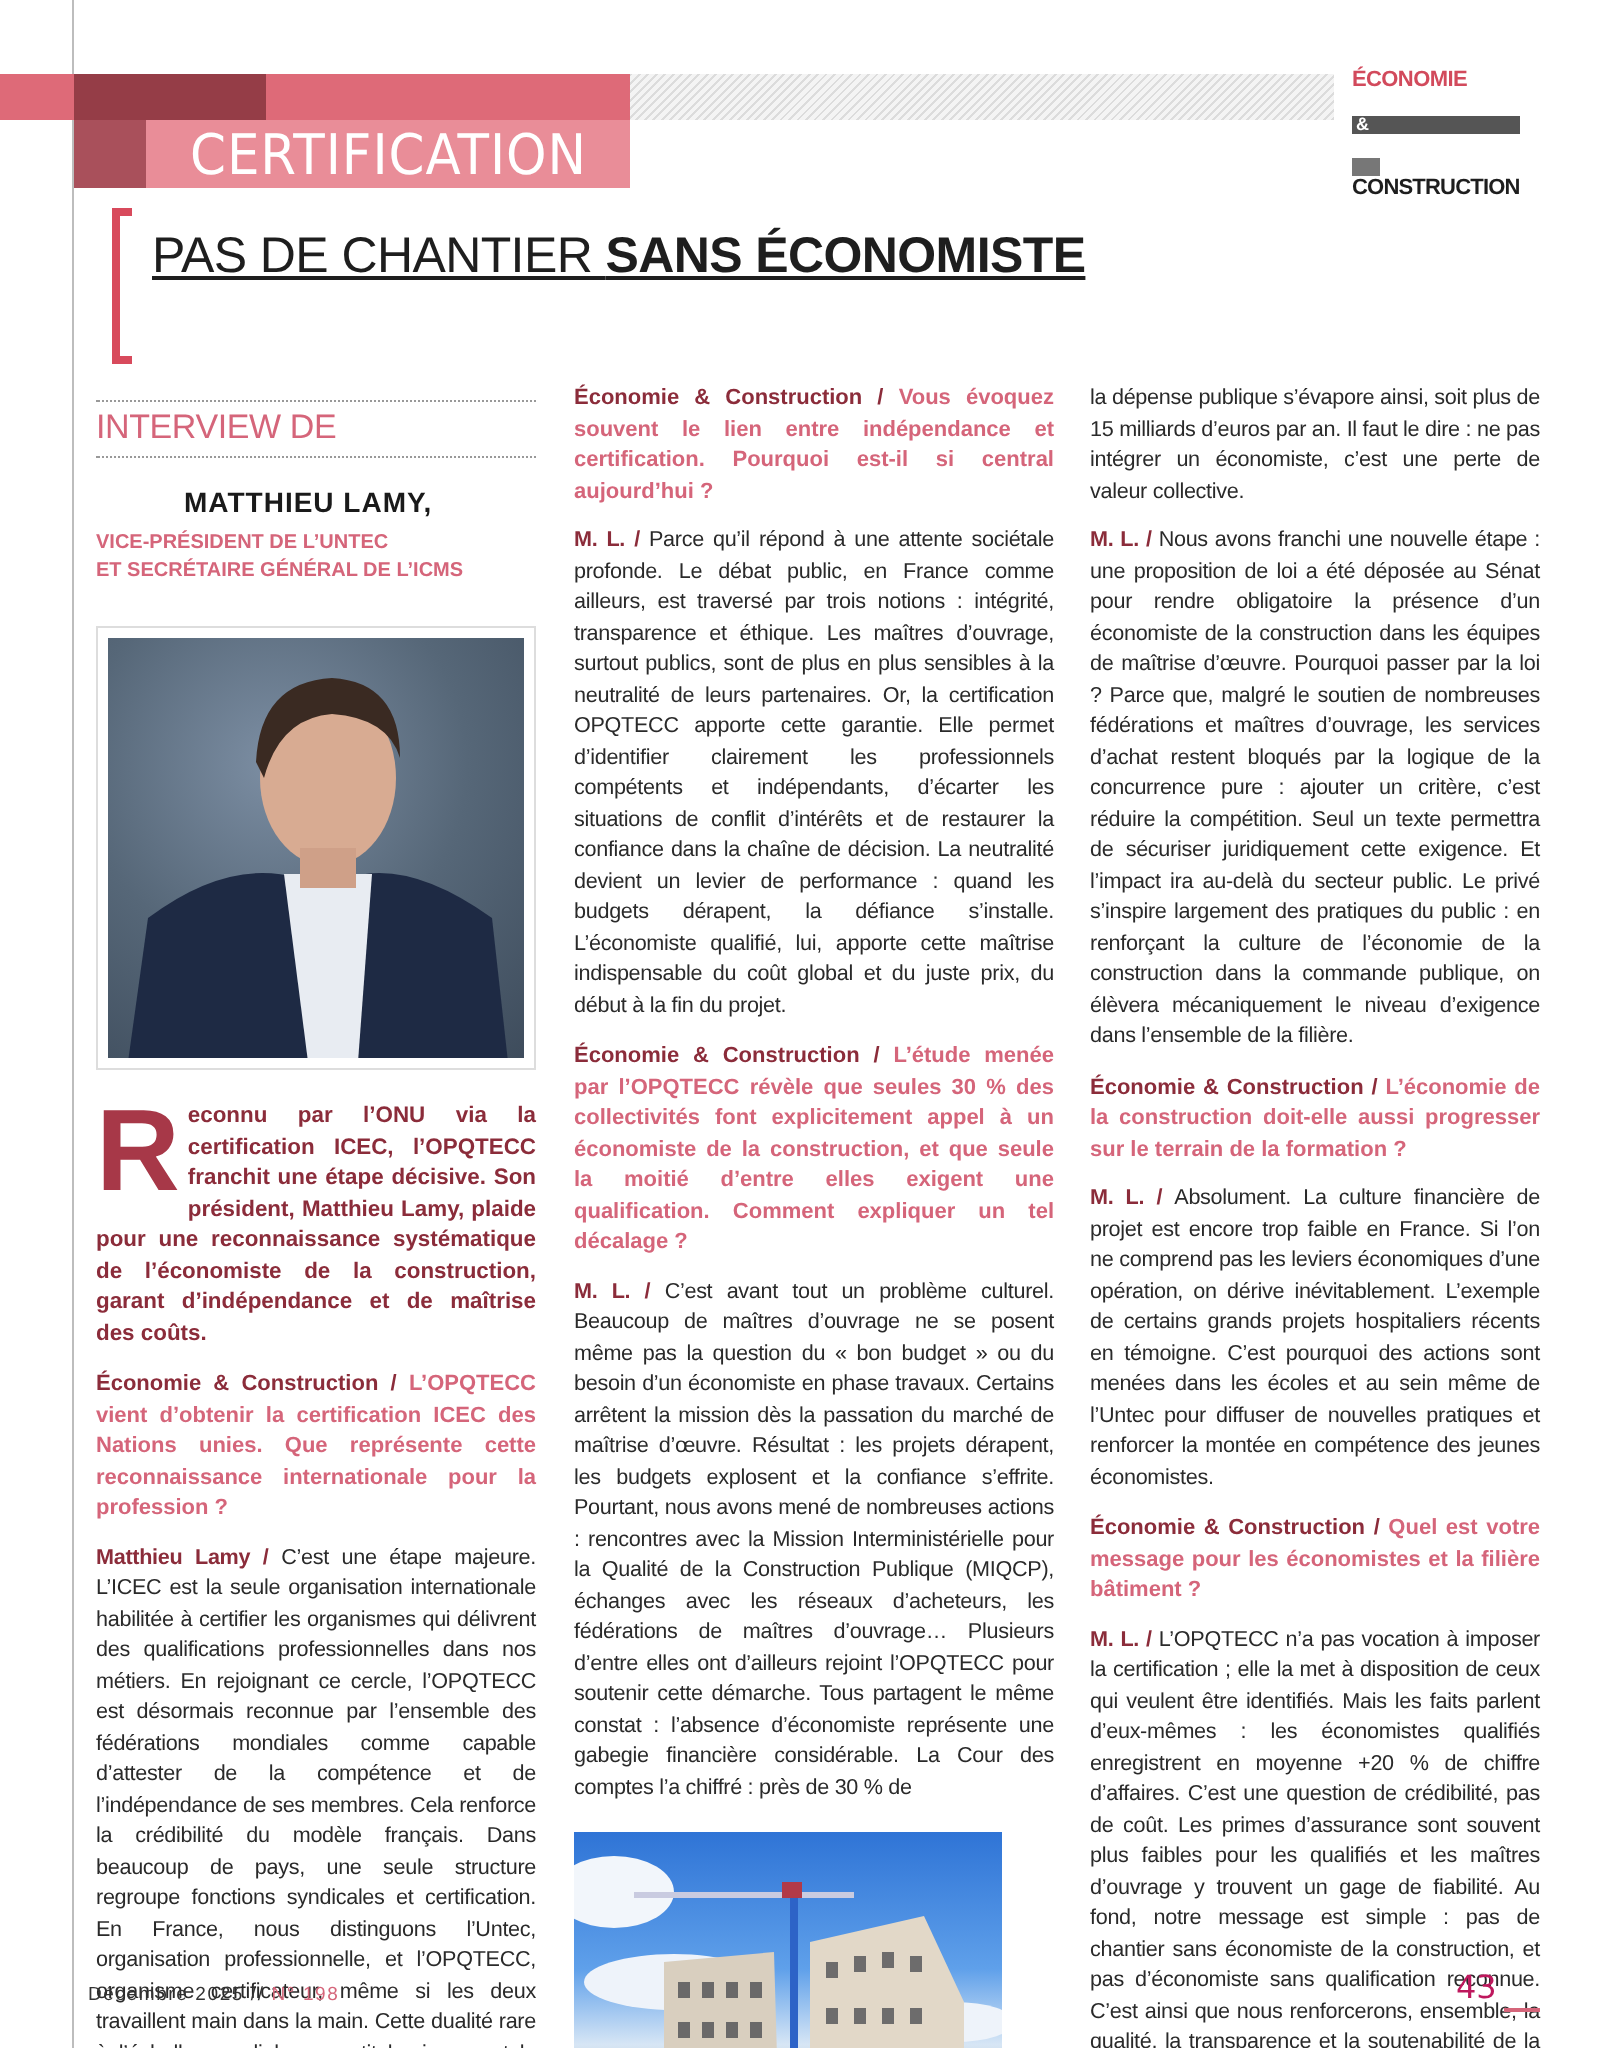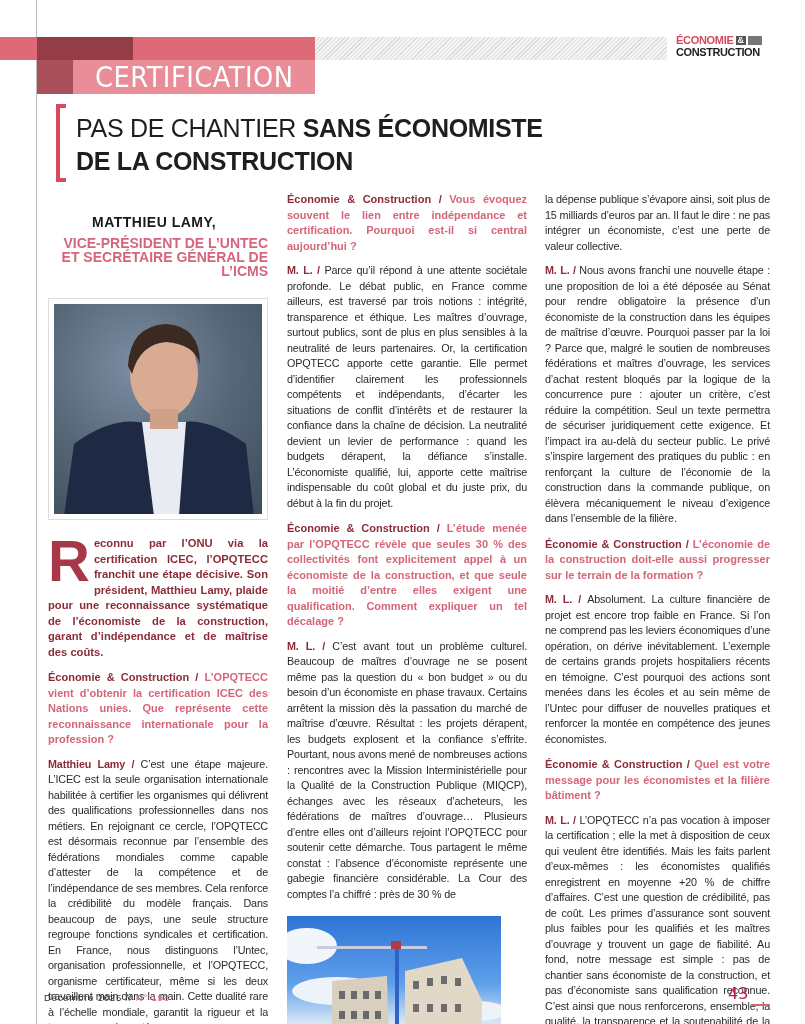--- a/index.html
+++ b/index.html
@@ -13,38 +13,38 @@
   .band-dark { position: absolute; left: 37px; top: 37px; width: 96px; height: 23px; background: #953d47; }
   .band-mid { position: absolute; left: 133px; top: 37px; width: 182px; height: 23px; background: #de6a78; }
   .band-hatch { position: absolute; left: 315px; top: 37px; width: 352px; height: 23px;
     background: repeating-linear-gradient(135deg, #dcdcdc 0 1px, #f4f4f4 1px 3px); }
   .cert-dark { position: absolute; left: 37px; top: 60px; width: 36px; height: 34px; background: #a9505b; }
   .cert-bar { position: absolute; left: 73px; top: 60px; width: 242px; height: 34px; background: #e98d98;
     display: flex; align-items: flex-end; padding-left: 22px; }
   .cert-bar span { color: #fff; font-size: 28px; letter-spacing: 0.5px; font-family: "DejaVu Sans", sans-serif; font-weight: normal; transform: scaleX(0.92); transform-origin: left center; display: inline-block; }
 
   .logo { position: absolute; left: 676px; top: 35px; line-height: 1; }
-  .logo .l1 { font-size: 11px; color: #d24a5c; font-weight: bold; letter-spacing: -0.3px; font-family: "Liberation Sans Narrow", "Liberation Sans", sans-serif; display: flex; align-items: center; gap: 2px; }
+  .logo .l1 { font-size: 11px; color: #d24a5c; font-weight: bold; letter-spacing: -0.3px; font-family: "Liberation Sans Narrow", "Liberation Sans", sans-serif; display: flex; gap: 12px; flex-direction: column; }
   .logo .amp { background: #555; color: #fff; font-size: 9px; padding: 0 2px; }
   .logo .gray { display: inline-block; width: 14px; height: 9px; background: #777; }
   .logo .l2 { font-size: 11px; color: #1e1e1e; font-weight: bold; letter-spacing: -0.4px; margin-top: 1px; }
 
   
   .bracket { position: absolute; left: 56px; top: 104px; width: 10px; height: 78px;
     border-left: 4px solid #d84a5c; border-top: 4px solid #d84a5c; border-bottom: 4px solid #d84a5c; }
-  .title { position: absolute; left: 76px; top: 112px; font-size: 25px; line-height: 33px; color: #1e1e1e; letter-spacing: -0.3px; }
+  .title { position: absolute; left: 76px; top: 112px; font-size: 25px; line-height: 33px; color: #1e1e1e; letter-spacing: -0.3px; text-decoration: underline; }
   .title .light { font-weight: normal; }
   .title .bold { font-weight: bold; }
 
   
   .col-left { position: absolute; left: 48px; top: 200px; width: 220px; }
   .interview-box { border-top: 1px dotted #999; border-bottom: 1px dotted #999; padding: 3px 0 4px; }
   .interview-label { color: #d5657a; font-size: 17px; letter-spacing: -0.2px; }
   .person-name { margin-top: 14px; font-weight: bold; font-size: 14px; letter-spacing: 0.5px; color: #1a1a1a; margin-left: 44px; }
-  .person-role { margin-top: 6px; color: #d5657a; font-weight: bold; font-size: 14px; line-height: 14px; text-align: right; }
+  .person-role { margin-top: 6px; color: #d5657a; font-weight: bold; font-size: 10px; line-height: 14px; }
   .photo { margin-top: 20px; width: 220px; height: 222px; border: 1px solid #ddd; overflow: hidden; position: relative; background: #fff; }
   .photo-inner { position: absolute; inset: 5px; background: radial-gradient(circle at 40% 30%, #7c8ea3 0%, #566778 50%, #3e4c5c 100%); overflow: hidden; }
 
   .intro { margin-top: 16px; font-size: 11.2px; line-height: 15.5px; font-weight: bold; color: #8b2c3a; text-align: justify; }
   .dropcap { float: left; font-size: 58px; line-height: 46px; color: #a73848; font-weight: bold; margin: 2px 4px 0 0; }
 
   .q { font-size: 11px; line-height: 15.5px; margin-top: 10px; text-align: justify; }
   .q .src { color: #8b2c3a; font-weight: bold; }
   .q .qt { color: #d5657a; font-weight: bold; }
   .a { font-size: 10.8px; line-height: 15.5px; margin-top: 9px; text-align: justify; color: #2a2a2a; letter-spacing: -0.15px; }
@@ -82,24 +82,26 @@
     <span>ÉCONOMIE</span>
     <span class="amp">&amp;</span>
     <span class="gray"></span>
   </div>
   <div class="l2">CONSTRUCTION</div>
 </div>
 
 <div class="bracket"></div>
 <h1 class="title">
   <span class="light">PAS DE CHANTIER </span><span class="bold">SANS ÉCONOMISTE</span><br>
-  <span class="bold">DE LA CONSTRUCTION</span>
 </h1>
 
 <div class="col-left">
+  <div class="interview-box">
+    <div class="interview-label">INTERVIEW DE</div>
+  </div>
   <div class="person-name">MATTHIEU LAMY,</div>
   <div class="person-role">
     <div>VICE-PRÉSIDENT DE L’UNTEC</div>
     <div>ET SECRÉTAIRE GÉNÉRAL DE L’ICMS</div>
   </div>
   <div class="photo">
     <div class="photo-inner">
       <svg width="210" height="212" viewBox="0 0 210 212">
         <path d="M10 212 L20 140 Q60 110 95 120 L105 212 Z" fill="#1e2a44"></path>
         <path d="M200 212 L192 140 Q150 110 120 120 L110 212 Z" fill="#1e2a44"></path>

